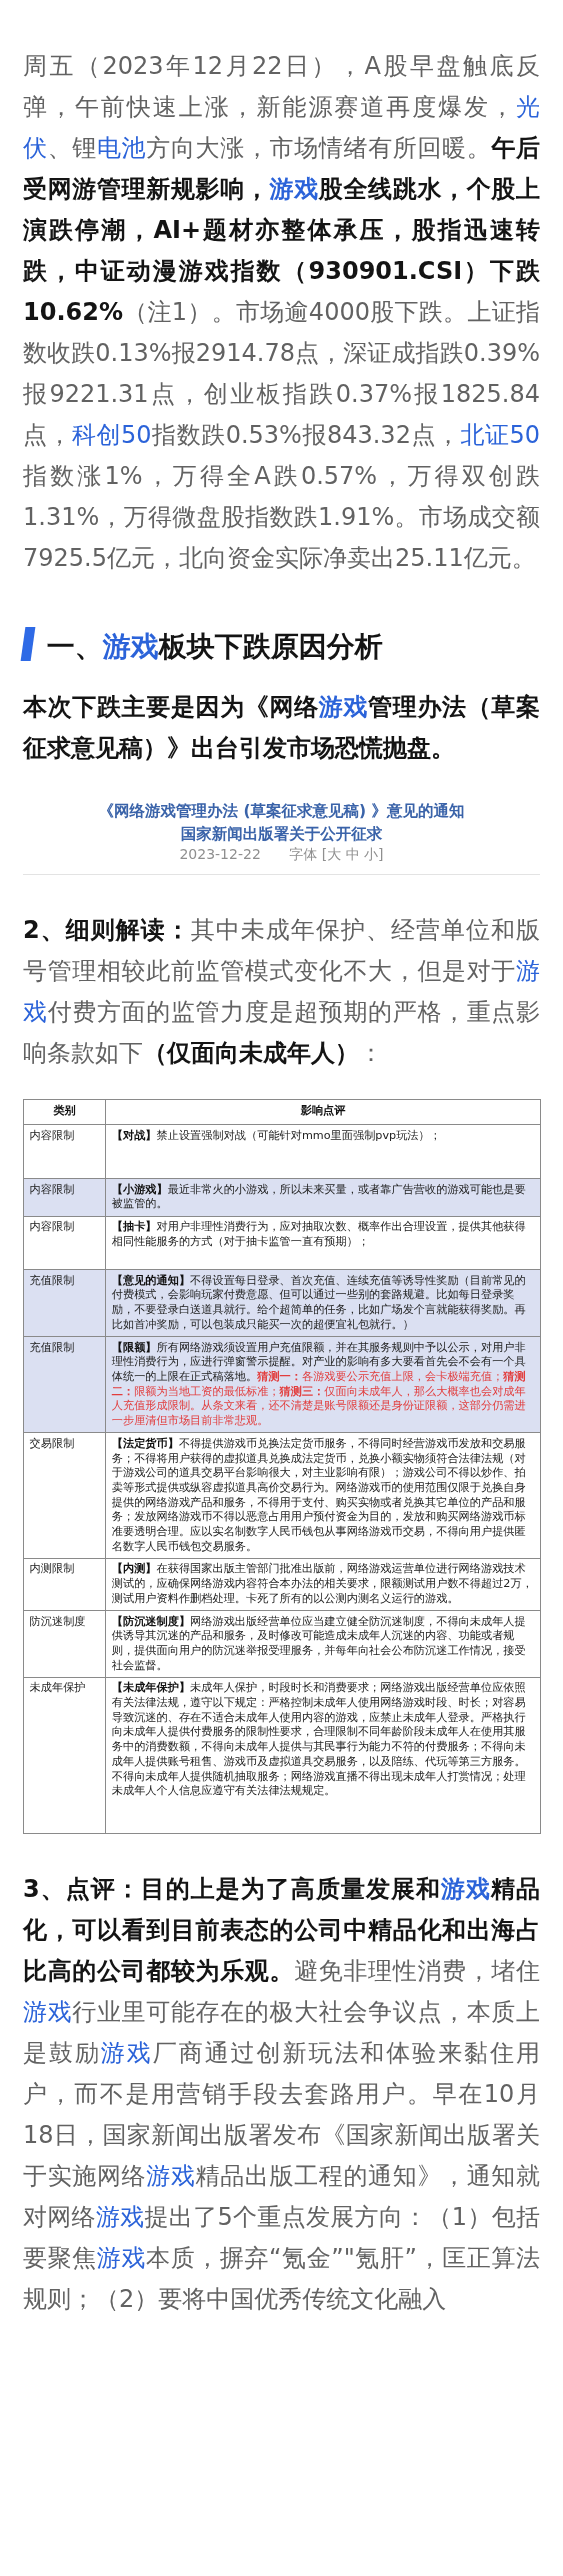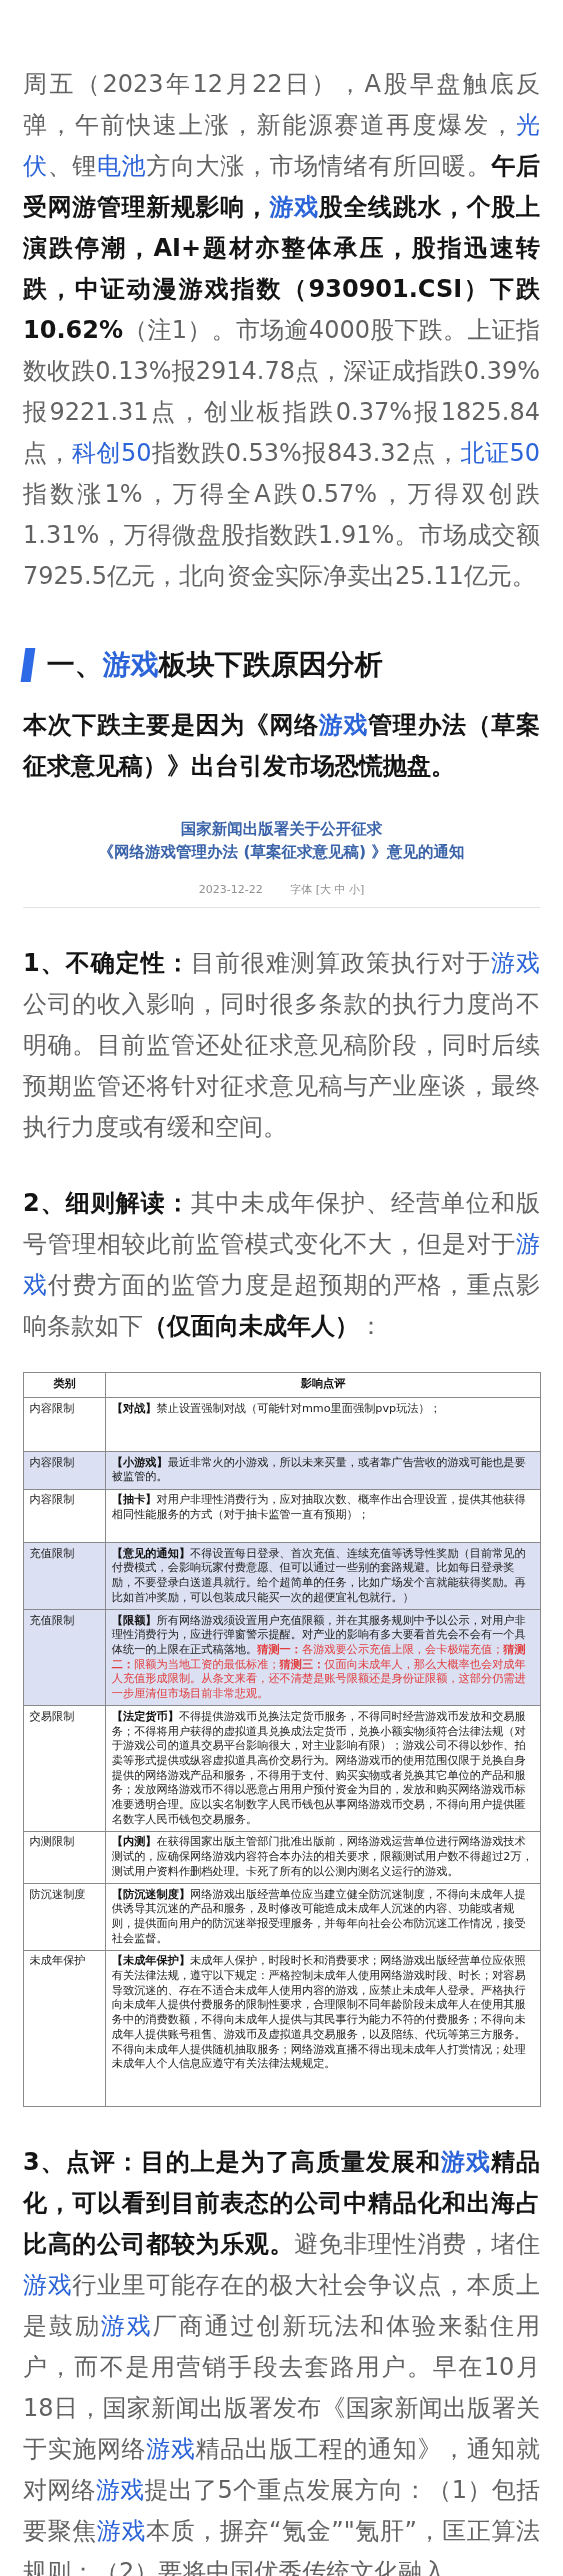--- a/index.html
+++ b/index.html
@@ -1,44 +1,44 @@
 <!DOCTYPE html>
 <html style="font-size:11.2px"><head>
 <meta charset="utf-8">
 <style>
   html,body{margin:0;padding:0;background:#ffffff;}
   body{width:563px;font-family:"DejaVu Sans",sans-serif;-webkit-font-smoothing:antialiased;}
   .article{padding:0 23px 18px 23px;}
 
   
   .para{font-size:24px;line-height:41px;text-align:justify;color:#626262;margin:0;}
-  .p1{padding-top:64px;}
+  .p1{padding-top:46px;}
   .point{margin-top:35px;}
 
   
   .rn{color:#626262;}
   .rb{color:#141414;font-weight:700;}
   .rl{color:#2b63d9;}
   .rlb{color:#2b63d9;font-weight:700;}
   .rk{color:#222222;}
   .rt{color:#111111;font-weight:700;}
   .rd{color:#e23d3d;}
   .rdb{color:#e23d3d;font-weight:700;}
 
   
-  .section-heading{display:flex;align-items:center;margin:48px 0 0 0;}
+  .section-heading{display:flex;align-items:flex-start;margin:48px 0 0 0;}
   .accent-bar{width:9.8px;height:34px;background:#2e6ae6;transform:skewX(-8deg);margin-right:14px;flex:0 0 auto;}
   .section-title{font-size:28px;line-height:39px;font-weight:700;color:#141414;}
 
   .lead{margin-top:21px;}
 
   
   .notice{margin:21px 0 0 0;padding:9.8px 0 0 0;}
   .notice-title{font-size:15.5px;line-height:23px;color:#3a63a9;text-align:center;font-weight:600;}
-  .notice-meta{margin-top:18px;text-align:center;font-size:11px;color:#8f8f8f;}
+  .notice-meta{text-align:center;font-size:14px;color:#8f8f8f;}
   .notice-meta .date{margin-right:24px;}
   .notice-divider{border:none;border-top:1.4px solid #e3e3e3;margin:9.8px 0 0 0;}
 
   
   .reg-table{margin-top:25px;width:518px;border-collapse:collapse;table-layout:fixed;
              font-size:11.2px;line-height:14.7px;color:#222;}
   .reg-table th,.reg-table td{border:0.7px solid #8a8a8a;padding:3.5px 5.6px;vertical-align:top;
              text-align:left;word-break:break-all;}
   .reg-table th{font-weight:700;color:#111;text-align:center;padding:4.9px 5.6px;}
   .reg-table .col-cat{width:70px;}
@@ -57,31 +57,30 @@
 
   <h2 class="section-heading">
     <span class="accent-bar"></span>
     <span class="section-title"><span class="rb">一、</span><span class="rlb">游戏</span><span class="rb">板块下跌原因分析</span></span>
   </h2>
 
   <p class="para lead"><span class="rb">本次下跌主要是因为《网络</span><span class="rlb">游戏</span><span class="rb">管理办法（草案征求意见稿）》出台引发市场恐慌抛盘。</span></p>
 
   <figure class="notice" style="margin:21px 0 0 0;">
     <div class="notice-title">
+      <div>《网络游戏管理办法 (草案征求意见稿) 》意见的通知</div>
       <div>国家新闻出版署关于公开征求</div>
-      <div>《网络游戏管理办法 (草案征求意见稿) 》意见的通知</div>
     </div>
     <div class="notice-meta">
       <span class="date">2023-12-22</span>
       <span>字体 [大 中 小]</span>
     </div>
     <hr class="notice-divider">
   </figure>
 
-  <p class="para point"><span class="rb">1、不确定性：</span><span class="rn">目前很难测算政策执行对于</span><span class="rl">游戏</span><span class="rn">公司的收入影响，同时很多条款的执行力度尚不明确。目前监管还处征求意见稿阶段，同时后续预期监管还将针对征求意见稿与产业座谈，最终执行力度或有缓和空间。</span></p>
 
   <p class="para point"><span class="rb">2、细则解读：</span><span class="rn">其中未成年保护、经营单位和版号管理相较此前监管模式变化不大，但是对于</span><span class="rl">游戏</span><span class="rn">付费方面的监管力度是超预期的严格，重点影响条款如下</span><span class="rb">（仅面向未成年人）</span><span class="rn">：</span></p>
 
   <table class="reg-table">
     <thead>
       <tr>
         <th class="col-cat">类别</th>
         <th>影响点评</th>
       </tr>
     </thead>

